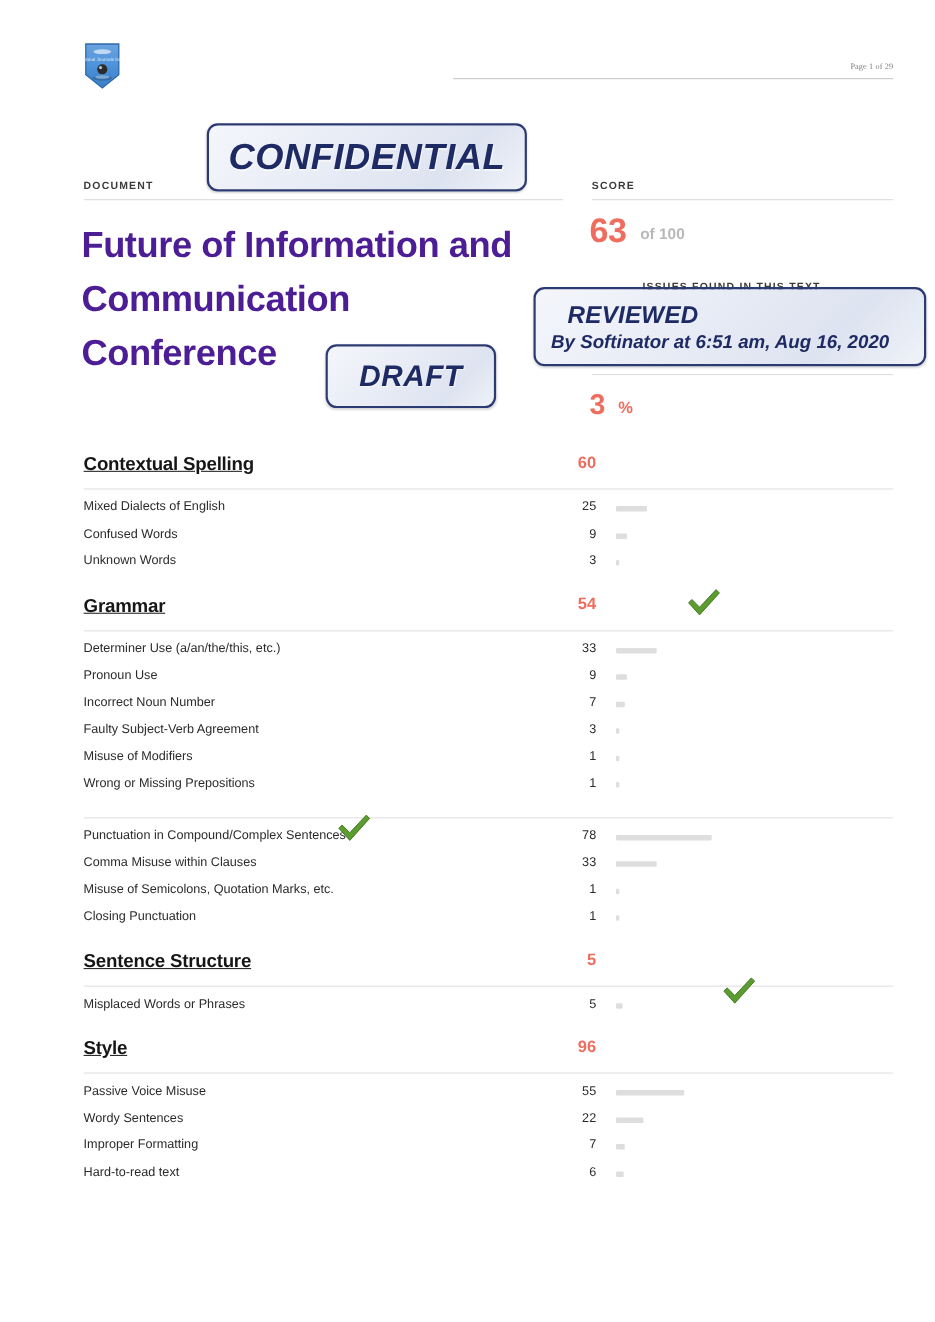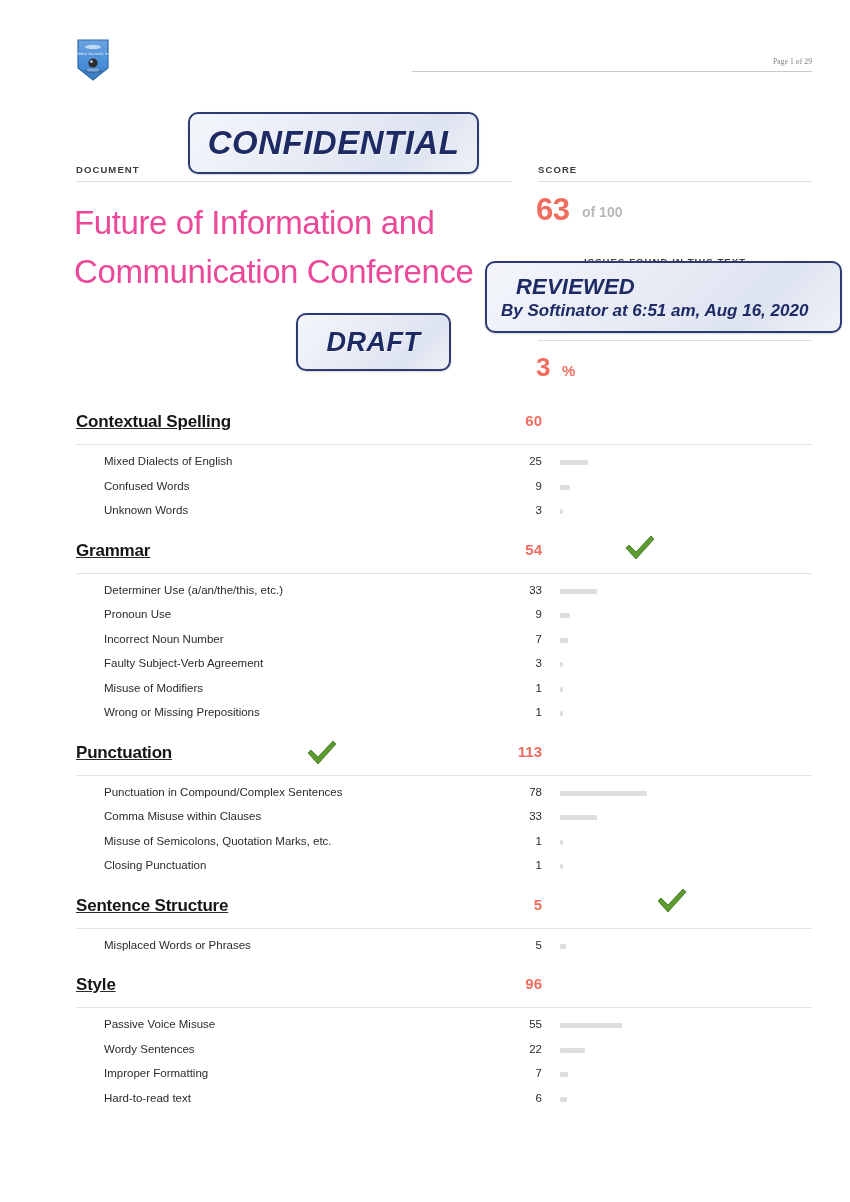--- a/index.html
+++ b/index.html
@@ -74,24 +74,24 @@
   #score-label { left: 538px; top: 164px; }
   #score-rule  { left: 538px; top: 181px; width: 274px; }
 
   
   .doc-title {
     position: absolute;
     left: 74px;
     top: 198px;
     width: 420px;
     font-size: 33px;
-    font-weight: 400;
+    font-weight: 700;
     line-height: 49px;
     letter-spacing: -0.4px;
-    color: #ec4899;
+    color: #4c1d95;
   }
 
   
   .score-value {
     position: absolute;
     left: 536px;
     top: 192px;
     font-size: 31px;
     font-weight: 700;
     color: #ef6d5f;
@@ -246,21 +246,20 @@
     position: relative;
     height: 24.5px;
     padding-left: 76px;
     display: flex;
     align-items: center;
   }
   .row-label {
     font-size: 11.5px;
     color: #2b2b2b;
     white-space: nowrap;
-    margin-left: 28px;
   }
   .row-count {
     position: absolute;
     left: 500px;
     width: 42px;
     text-align: right;
     font-size: 11.5px;
     color: #2b2b2b;
   }
   .row-bar {
@@ -404,24 +403,20 @@
           </div>
           <div class="row">
             <div class="row-label">Wrong or Missing Prepositions</div>
             <div class="row-count">1</div>
             <div class="row-bar" style="width: 3px;"></div>
           </div>
         </div>
       </div>
       <div class="section-gap"></div>
       <div class="section">
-        <div class="section-head">
-          <div class="section-title">Punctuation</div>
-          <div class="section-count">113</div>
-        </div>
         <div class="section-rule"></div>
         <div class="rows">
           <div class="row">
             <div class="row-label">Punctuation in Compound/Complex Sentences</div>
             <div class="row-count">78</div>
             <div class="row-bar" style="width: 87.36px;"></div>
           </div>
           <div class="row">
             <div class="row-label">Comma Misuse within Clauses</div>
             <div class="row-count">33</div>

